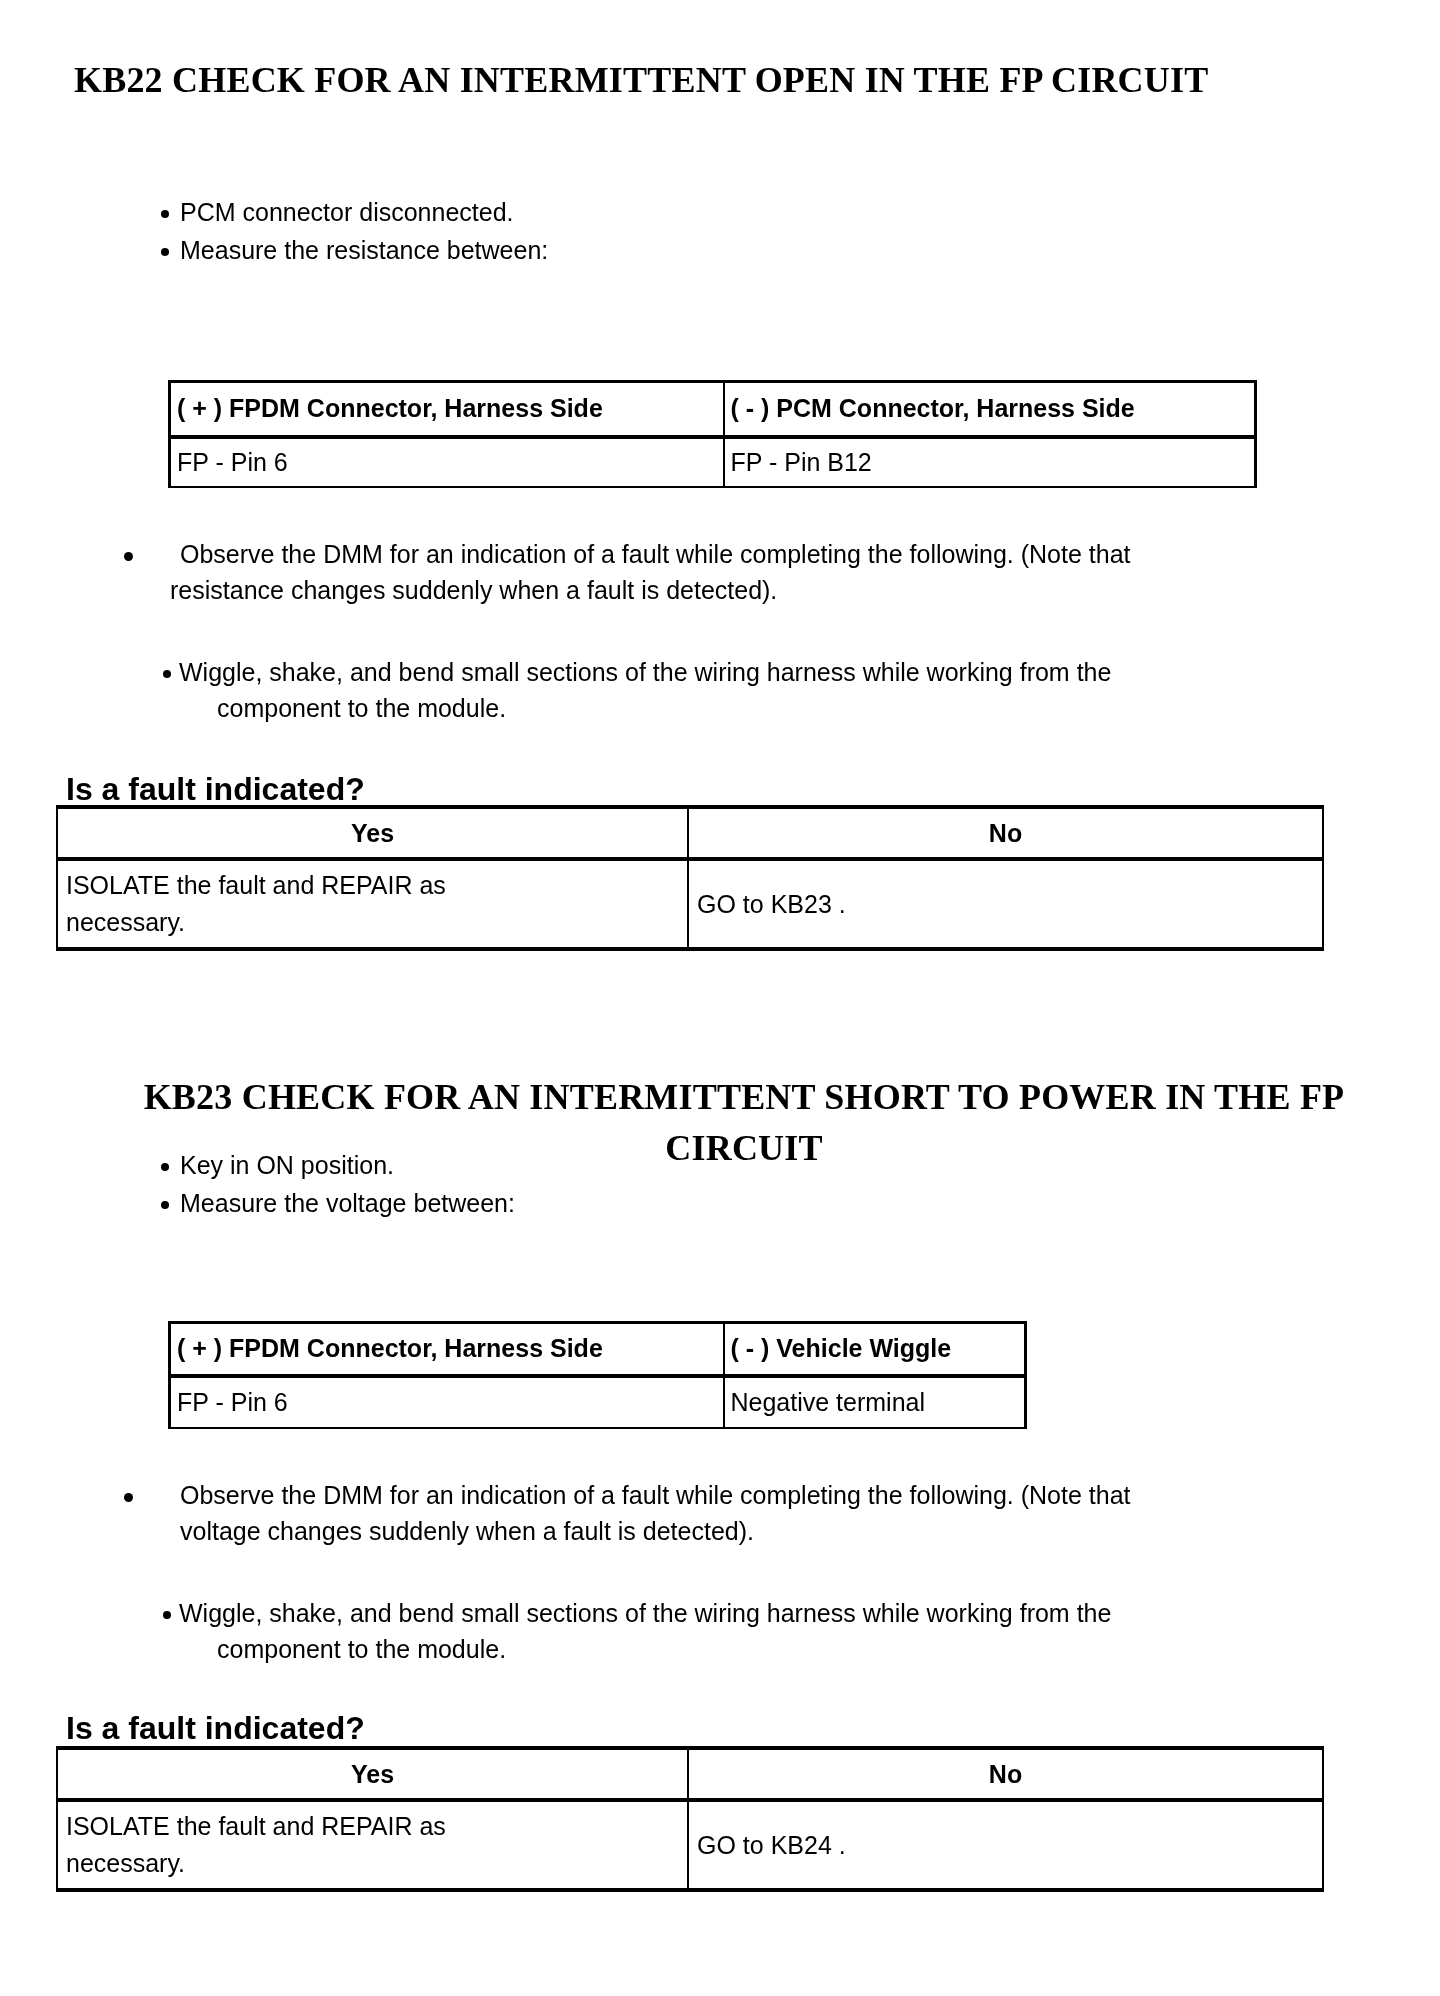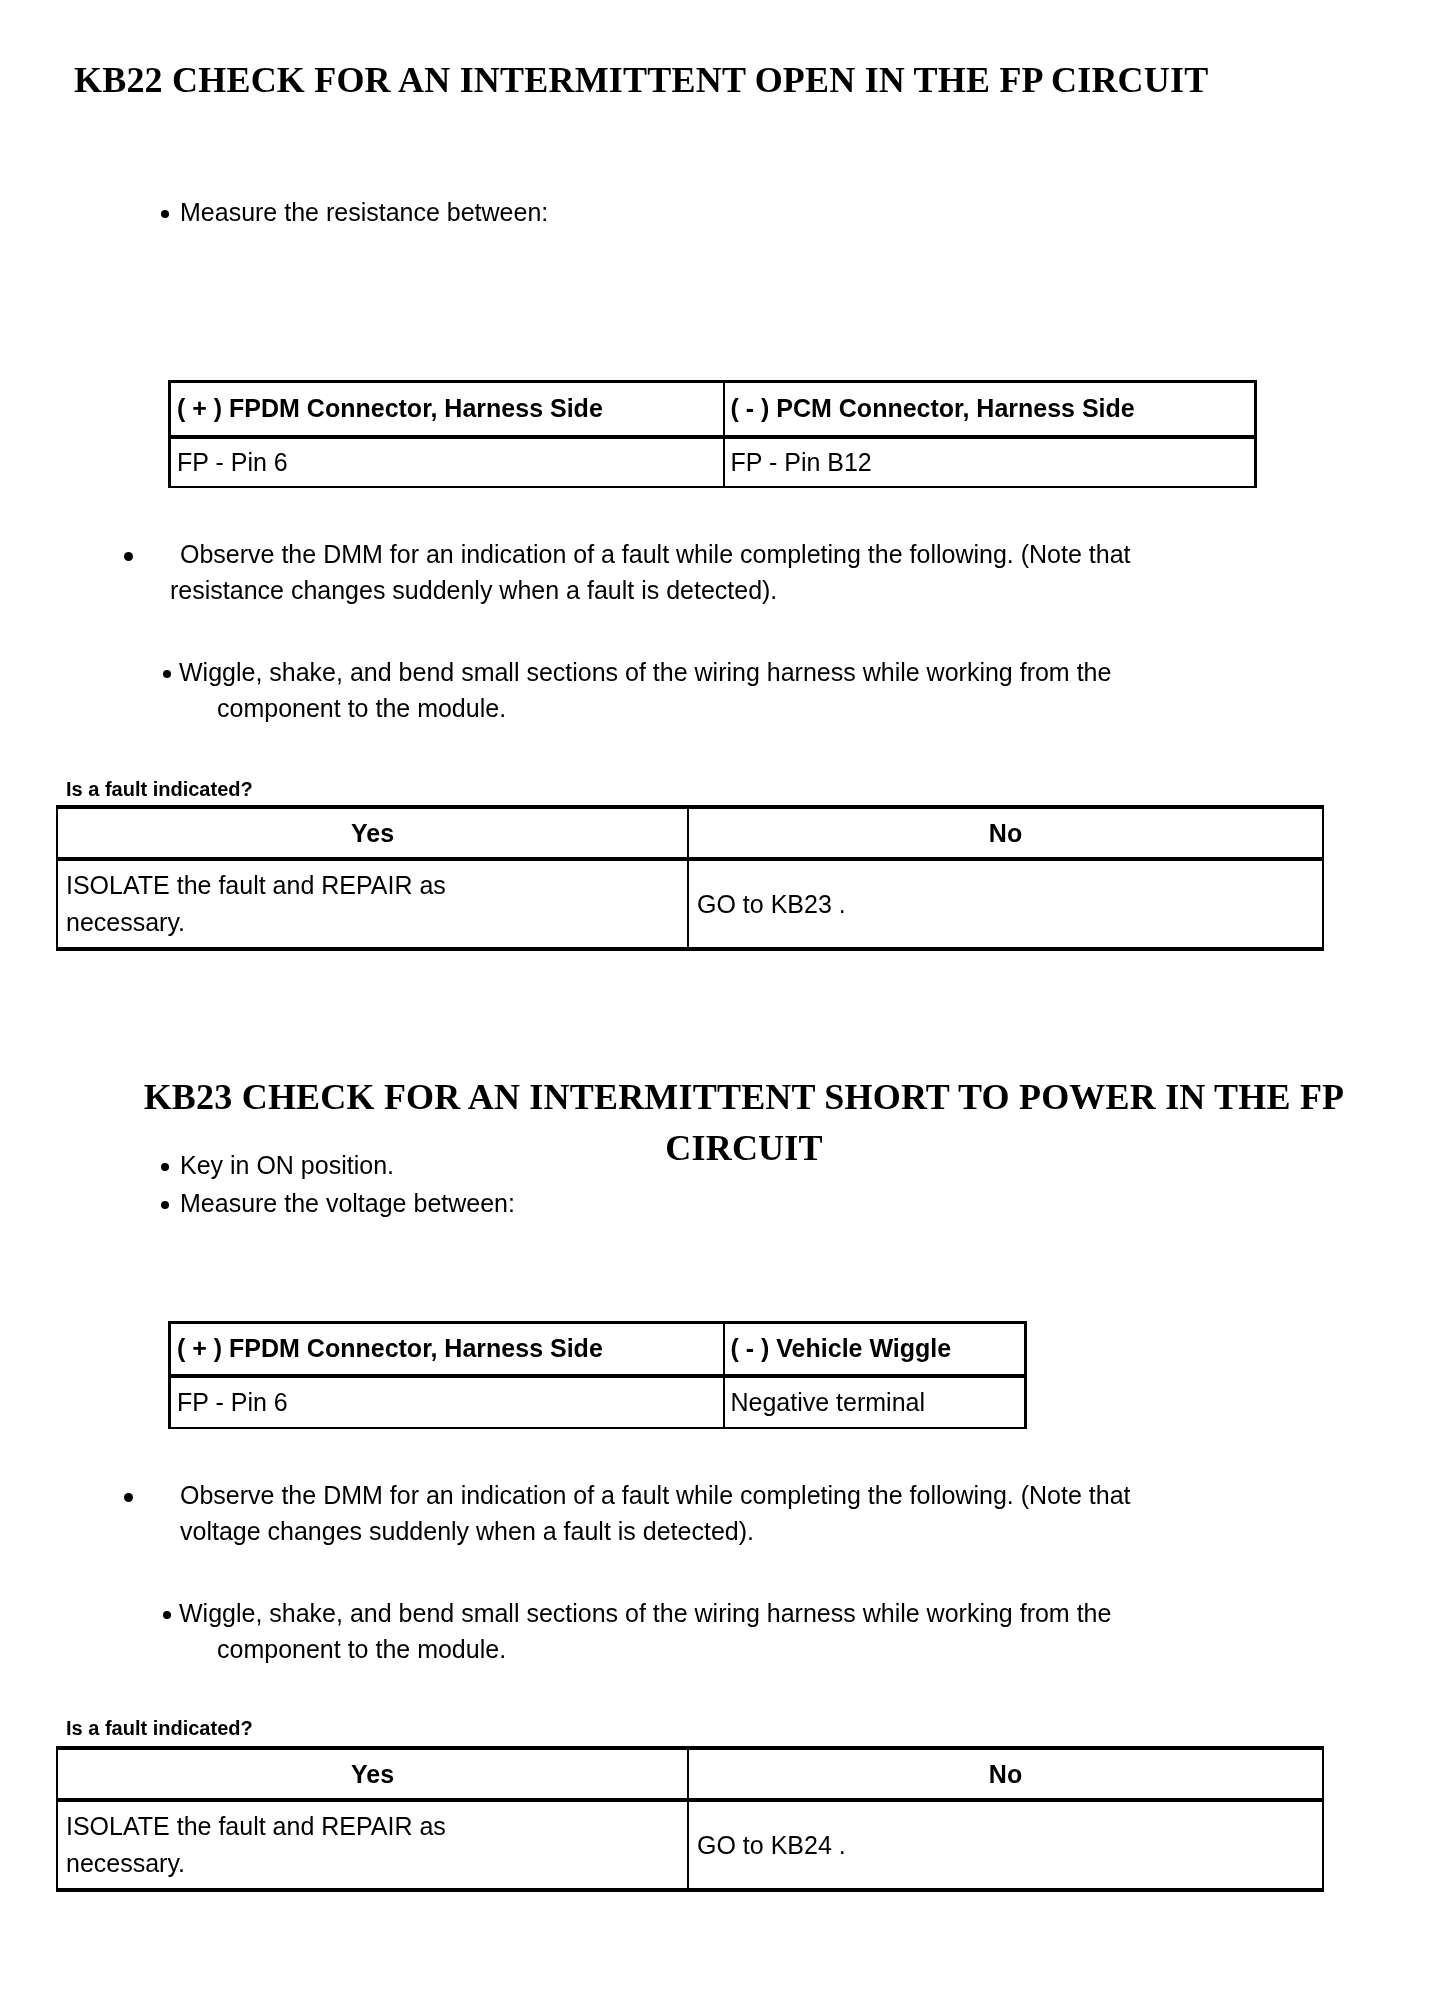--- a/index.html
+++ b/index.html
@@ -16,32 +16,33 @@
   .dot { position: absolute; display: inline-block; width: 8px; height: 8px; border-radius: 50%; background: #000; }
   .blist li .dot { left: 1px; top: 17px; }
   .para { position: absolute; font-size: 25px; line-height: 36px; }
   .para .dot { }
   table.grid { position: absolute; border-collapse: collapse; table-layout: fixed; }
   table.grid td, table.grid th { border: 2px solid #000; padding: 0 6px; font-size: 25px; text-align: left; vertical-align: middle; white-space: nowrap; }
   table.grid th { font-weight: bold; border-top-width: 3px; border-bottom-width: 4px; }
   table.grid td { font-weight: normal; }
   table.grid tr > *:first-child { border-left-width: 3px; }
   table.grid tr > *:last-child { border-right-width: 3px; }
-  .qlabel { position: absolute; left: 66px; font-size: 20px; font-weight: bold; line-height: 30px; }
+  .qlabel { position: absolute; left: 66px; font-size: 32px; font-weight: bold; line-height: 30px; }
   table.yn { position: absolute; left: 56px; width: 1266px; border-collapse: collapse; table-layout: fixed; }
   table.yn th, table.yn td { border: 2px solid #000; font-size: 25px; padding: 0 8px; vertical-align: middle; }
   table.yn th { font-weight: bold; text-align: center; border-top-width: 4px; border-bottom-width: 4px; height: 48px; }
   table.yn td { text-align: left; line-height: 37px; height: 86px; border-bottom-width: 4px; }
 </style>
 </head>
 <body>
 
 <h1 class="h1" style="top:47px;">KB22 CHECK FOR AN INTERMITTENT OPEN IN THE FP CIRCUIT</h1>
 
 <ul class="blist sans" style="top:193px;">
+  <li><span class="dot"></span><span>PCM connector disconnected.</span></li>
   <li><span class="dot"></span><span>Measure the resistance between:</span></li>
 </ul>
 
 <table class="grid sans" style="left:168px; top:380px; width:1086px;">
   <colgroup>
       <col style="width:554px">
       <col style="width:532px">
     </colgroup>
   <tbody>
       <tr style="height:55px;">

